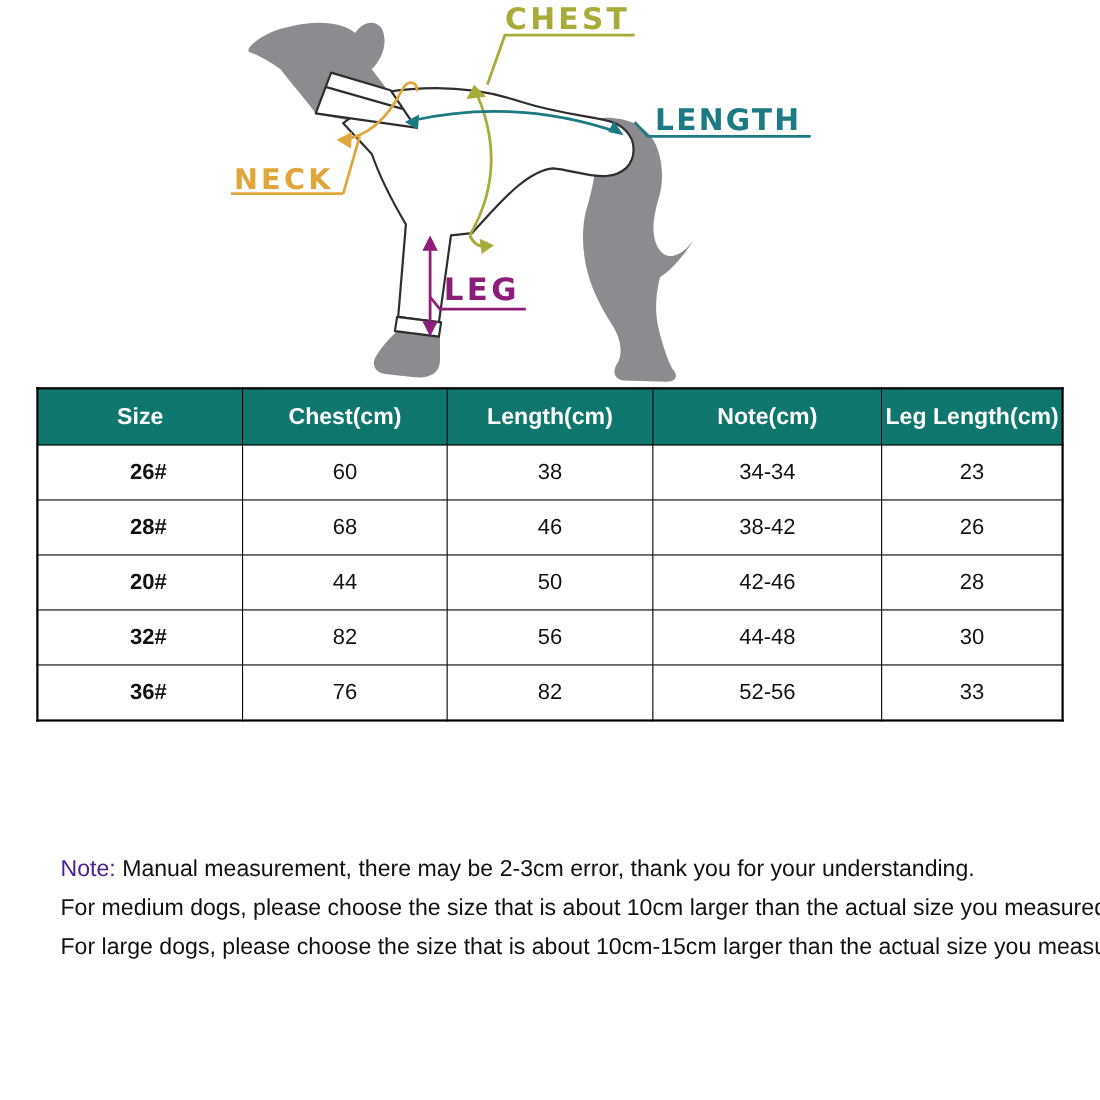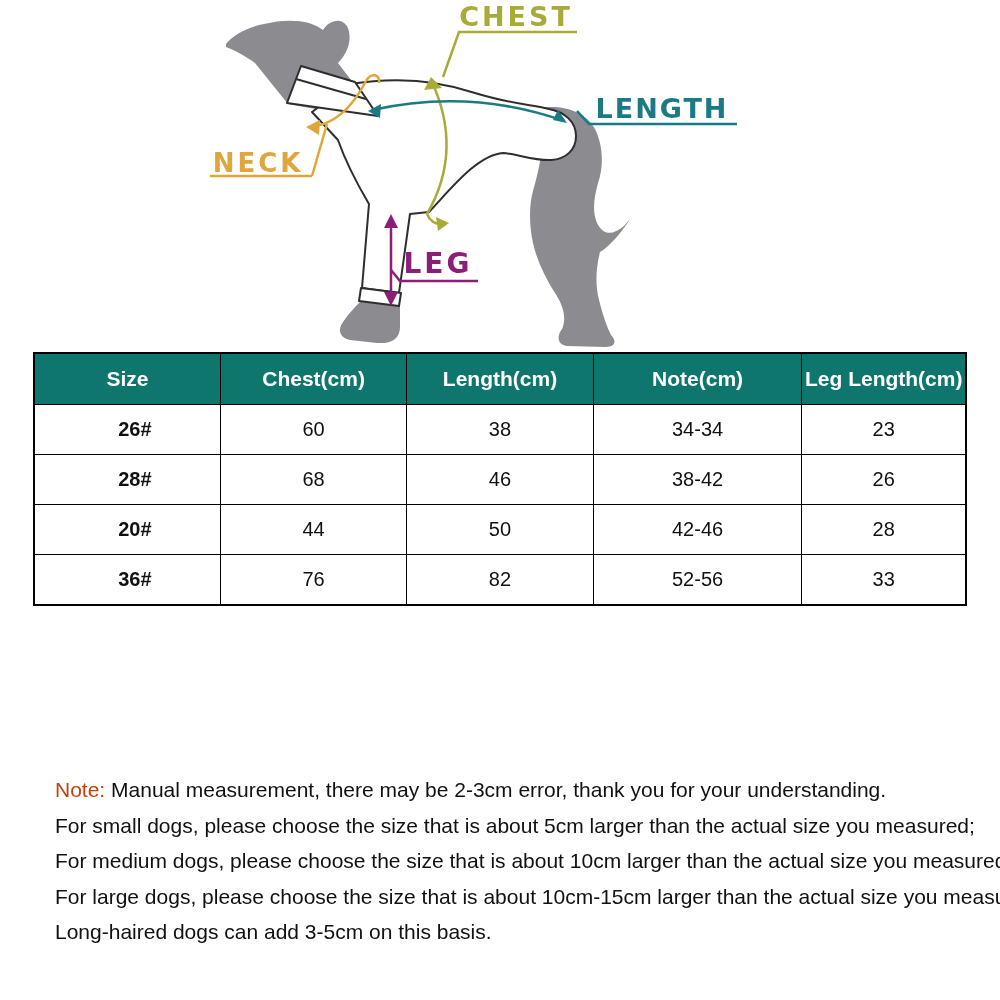--- a/index.html
+++ b/index.html
@@ -11,21 +11,21 @@
   .size-table-wrap{position:absolute;left:33px;top:352px;width:934px;}
   table.size-table{width:100%;border-collapse:collapse;border:2px solid #000;table-layout:fixed;}
   table.size-table th{background:#0f766e;color:#fff;height:50px;font-size:21px;font-weight:bold;
        text-align:center;border:1px solid #000;padding:0;}
   table.size-table td{height:49px;font-size:20px;text-align:center;border:1px solid #000;
        padding:0;background:#fff;}
   table.size-table td.size-cell{font-weight:bold;padding-left:15px;}
 
   .notes{position:absolute;left:55px;top:772px;width:930px;font-size:21px;line-height:35.5px;}
   .notes p{margin:0;white-space:nowrap;}
-  .note-label{color:#c2410c;}
+  .note-label{color:#4c1d95;}
 </style>
 </head>
 <body>
 
 <svg class="diagram" viewBox="0 0 1000 352" xmlns="http://www.w3.org/2000/svg">
 
   <g fill="#8b8b90">
     <path d="M226,44 C234,34 248,27 264,24 C288,18 311,20 323,30 C329,20 341,17 347,26
              C353,38 348,53 338,63 L354,84 L332,112 L288,104 C277,90 266,77 255,63
              C244,55 232,49 226,47 Z"></path>
@@ -120,29 +120,34 @@
         <td>26</td>
       </tr>
       <tr>
         <td class="size-cell">20#</td>
         <td>44</td>
         <td>50</td>
         <td>42-46</td>
         <td>28</td>
       </tr>
       <tr>
+        <td class="size-cell">32#</td>
+        <td>82</td>
+        <td>56</td>
+        <td>44-48</td>
+        <td>30</td>
+      </tr>
+      <tr>
         <td class="size-cell">36#</td>
         <td>76</td>
         <td>82</td>
         <td>52-56</td>
         <td>33</td>
       </tr>
     </tbody>
   </table>
 </div>
 
 <div class="notes">
   <p><span class="note-label">Note:</span> <span>Manual measurement, there may be 2-3cm error, thank you for your understanding.</span></p>
-  <p>For small dogs, please choose the size that is about 5cm larger than the actual size you measured;</p>
   <p>For medium dogs, please choose the size that is about 10cm larger than the actual size you measured;</p>
   <p>For large dogs, please choose the size that is about 10cm-15cm larger than the actual size you measured.</p>
-  <p>Long-haired dogs can add 3-5cm on this basis.</p>
 </div>
 
 </body></html>

